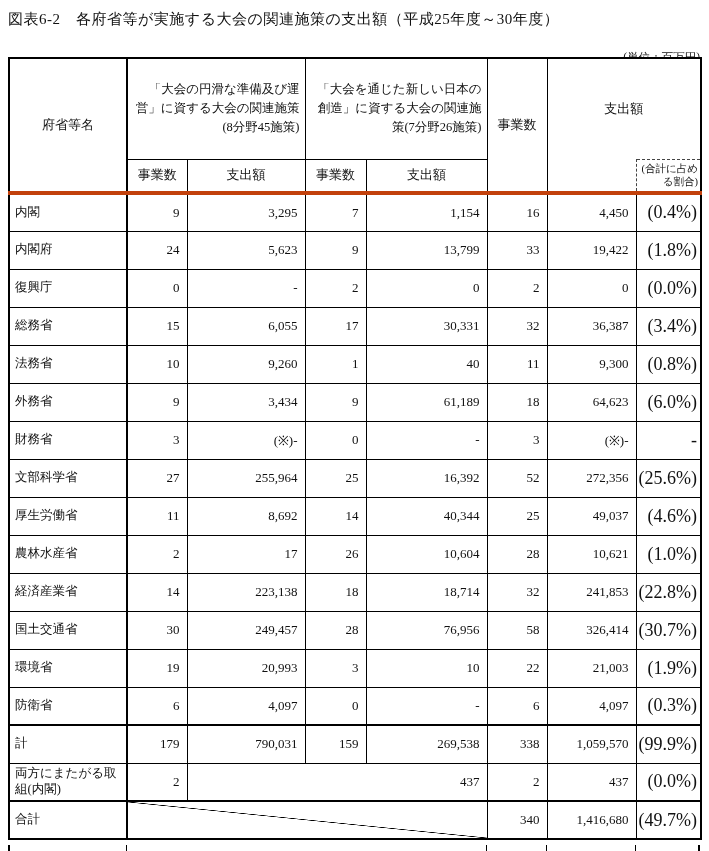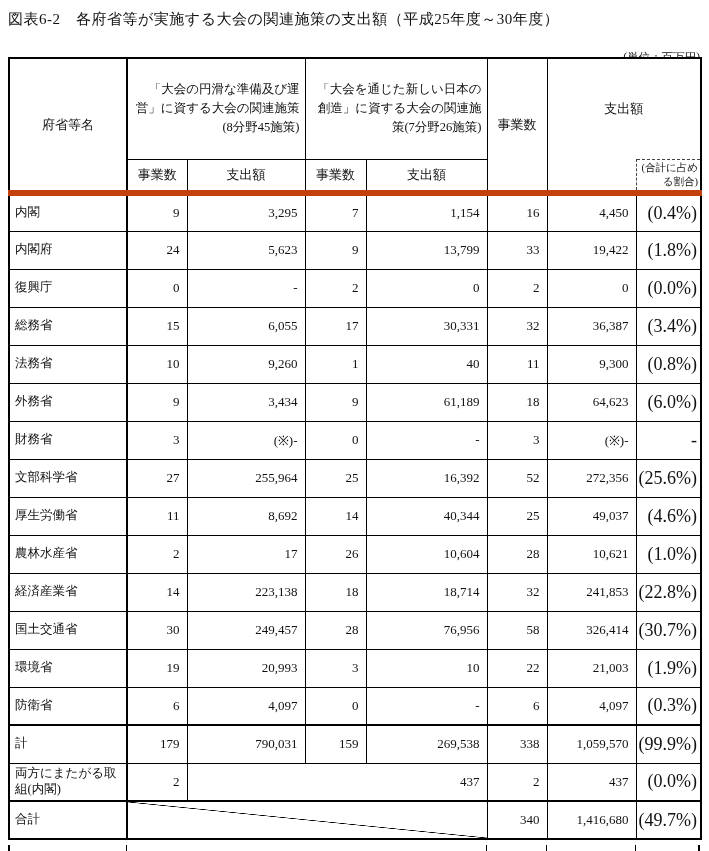--- a/index.html
+++ b/index.html
@@ -54,21 +54,21 @@
   }
 
   td.col-name {
     text-align:left; padding:2px 3px 2px 5px;
     border-right:2px solid #000;
     font-size:12.5px; line-height:1.25;
   }
   td.num { text-align:right; padding:2px 7px 2px 2px; }
   td.share { text-align:right; padding:2px 3px 2px 1px; font-size:18px; }
 
-  #rows-body tr:first-child > td { border-top:6px solid #c2410c;margin-top:45px; }
+  #rows-body tr:first-child > td { border-top:4px solid #c2410c;margin-top:45px; }
   tr.thick-top > td { border-top:2px solid #000; }
 
   td.diag {
     background:linear-gradient(to top right,
       transparent calc(50% - 0.6px), #000 calc(50% - 0.1px),
       #000 calc(50% + 0.1px), transparent calc(50% + 0.6px));
   }
 
   .stub { position:absolute; top:845px; height:6px; width:1px; background:#000; }
   .stub.w2 { width:2px; }

